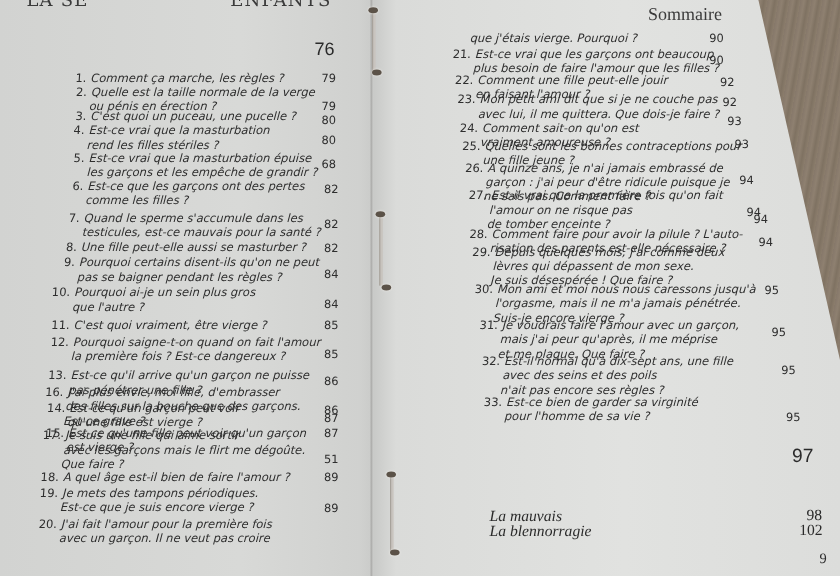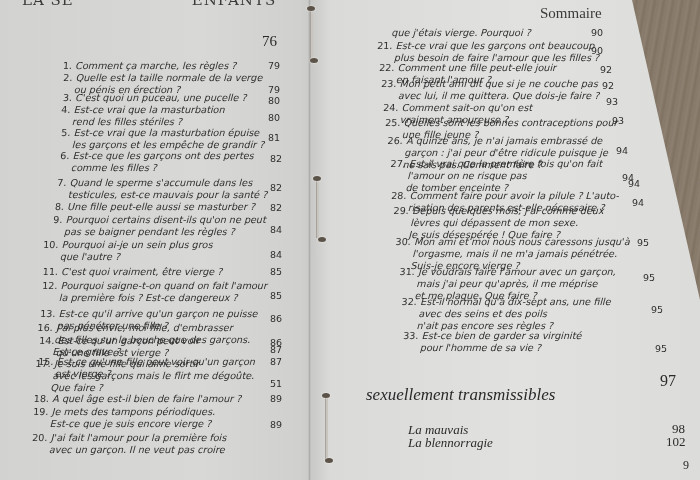--- a/index.html
+++ b/index.html
@@ -32,21 +32,21 @@
       position: absolute; left: 22px; top: -9px; width: 255px; height: 16px;
       font-family: "DejaVu Serif", serif; font-size: 15px; letter-spacing: 1px;
       color: #3a3a3a; overflow: hidden; white-space: nowrap;
     }
     .running-head .gap { display: inline-block; width: 118px; }
     .section-title {
       position: absolute; font-family: "Liberation Serif", serif; font-style: italic;
       color: #2a2a2a; line-height: 1.0;
     }
     .section-page {
-      position: absolute; font-family: Liberation Serif, serif; color: #2a2a2a;
+      position: absolute; font-family: Liberation Sans, sans-serif; color: #2a2a2a;
     }
     .q {
       position: absolute; font-family: "DejaVu Sans", sans-serif; font-style: italic;
       font-size: 9.6px; color: #2e2e2e; line-height: 12px; white-space: nowrap;
       transform: skewX(-4deg);
     }
     .q .num { display: inline-block; text-align: right; width: 22px; margin-right: 4px; font-style: normal; }
     .q .line2 { padding-left: 26px; display: block; }
     .pg {
       position: absolute; font-family: "DejaVu Sans", sans-serif; font-size: 9.5px; color: #2e2e2e;
@@ -83,21 +83,21 @@
   <div id="left-questions">
       <div class="q" style="left: 50px; top: 60px;"><span class="num">1.</span><span>Comment ça marche, les règles ?</span></div>
       <div class="pg" style="left: 268px; top: 60px;">79</div>
       <div class="q" style="left: 50px; top: 72px;"><span class="num">2.</span><span>Quelle est la taille normale de la verge</span><span class="line2" style="padding-left: 25px;">ou pénis en érection ?</span></div>
       <div class="pg" style="left: 268px; top: 84px;">79</div>
       <div class="q" style="left: 50px; top: 92px;"><span class="num">3.</span><span>C'est quoi un puceau, une pucelle ?</span></div>
       <div class="pg" style="left: 268px; top: 95px;">80</div>
       <div class="q" style="left: 48px; top: 104px;"><span class="num">4.</span><span>Est-ce vrai que la masturbation</span><span class="line2" style="padding-left: 25px;">rend les filles stériles ?</span></div>
       <div class="pg" style="left: 268px; top: 112px;">80</div>
       <div class="q" style="left: 48px; top: 127px;"><span class="num">5.</span><span>Est-ce vrai que la masturbation épuise</span><span class="line2" style="padding-left: 25px;">les garçons et les empêche de grandir ?</span></div>
-      <div class="pg" style="left: 268px; top: 132px;">81</div>
+      <div class="pg" style="left: 268px; top: 132px;">68</div>
       <div class="q" style="left: 47px; top: 150px;"><span class="num">6.</span><span>Est-ce que les garçons ont des pertes</span><span class="line2" style="padding-left: 25px;">comme les filles ?</span></div>
       <div class="pg" style="left: 270px; top: 153px;">82</div>
       <div class="q" style="left: 44px; top: 177px;"><span class="num">7.</span><span>Quand le sperme s'accumule dans les</span><span class="line2" style="padding-left: 25px;">testicules, est-ce mauvais pour la santé ?</span></div>
       <div class="pg" style="left: 270px; top: 182px;">82</div>
       <div class="q" style="left: 42px; top: 201px;"><span class="num">8.</span><span>Une fille peut-elle aussi se masturber ?</span></div>
       <div class="pg" style="left: 270px; top: 202px;">82</div>
       <div class="q" style="left: 40px; top: 214px;"><span class="num">9.</span><span>Pourquoi certains disent-ils qu'on ne peut</span><span class="line2" style="padding-left: 25px;">pas se baigner pendant les règles ?</span></div>
       <div class="pg" style="left: 270px; top: 224px;">84</div>
       <div class="q" style="left: 36px; top: 239px;"><span class="num">10.</span><span>Pourquoi ai-je un sein plus gros</span><span class="line2" style="padding-left: 25px;">que l'autre ?</span></div>
       <div class="pg" style="left: 270px; top: 249px;">84</div>
@@ -159,21 +159,20 @@
       <div class="q" style="left: 388px; top: 236px;"><span class="num">30.</span><span>Mon ami et moi nous nous caressons jusqu'à</span><span class="line2" style="padding-left: 25px;">l'orgasme, mais il ne m'a jamais pénétrée.</span><span class="line2" style="padding-left: 24px;">Suis-je encore vierge ?</span></div>
       <div class="pg" style="left: 637px; top: 237px;">95</div>
       <div class="q" style="left: 392px; top: 266px;"><span class="num">31.</span><span>Je voudrais faire l'amour avec un garçon,</span><span class="line2" style="padding-left: 25px;">mais j'ai peur qu'après, il me méprise</span><span class="line2" style="padding-left: 24px;">et me plaque. Que faire ?</span></div>
       <div class="pg" style="left: 643px; top: 272px;">95</div>
       <div class="q" style="left: 394px; top: 296px;"><span class="num">32.</span><span>Est-il normal qu'à dix-sept ans, une fille</span><span class="line2" style="padding-left: 25px;">avec des seins et des poils</span><span class="line2" style="padding-left: 24px;">n'ait pas encore ses règles ?</span></div>
       <div class="pg" style="left: 651px; top: 304px;">95</div>
       <div class="q" style="left: 396px; top: 330px;"><span class="num">33.</span><span>Est-ce bien de garder sa virginité</span><span class="line2" style="padding-left: 25px;">pour l'homme de sa vie ?</span></div>
       <div class="pg" style="left: 655px; top: 343px;">95</div>
     </div>
 
-  <div class="section-title" style="left:366px;top:386px;font-size:17px;">sexuellement transmissibles</div>
   <div class="section-page" style="left:660px;top:372px;font-size:16px;">97</div>
 
   <div class="sub-item" style="left:408px;top:422px;">La mauvais</div>
   <div class="sub-page" style="left:672px;top:421px;">98</div>
   <div class="sub-item" style="left:408px;top:435px;">La blennorragie</div>
   <div class="sub-page" style="left:666px;top:434px;">102</div>
 
   <div class="folio">9</div>
 </div>
 

